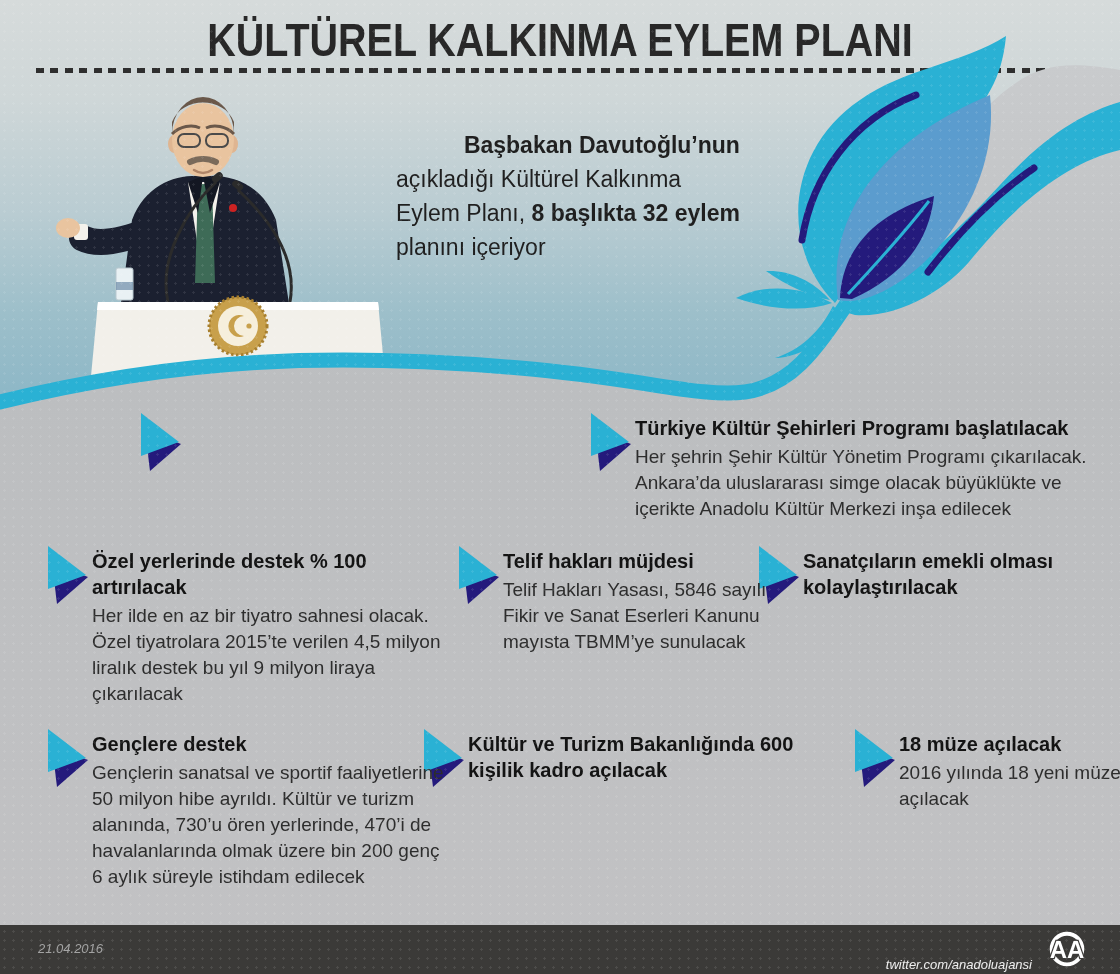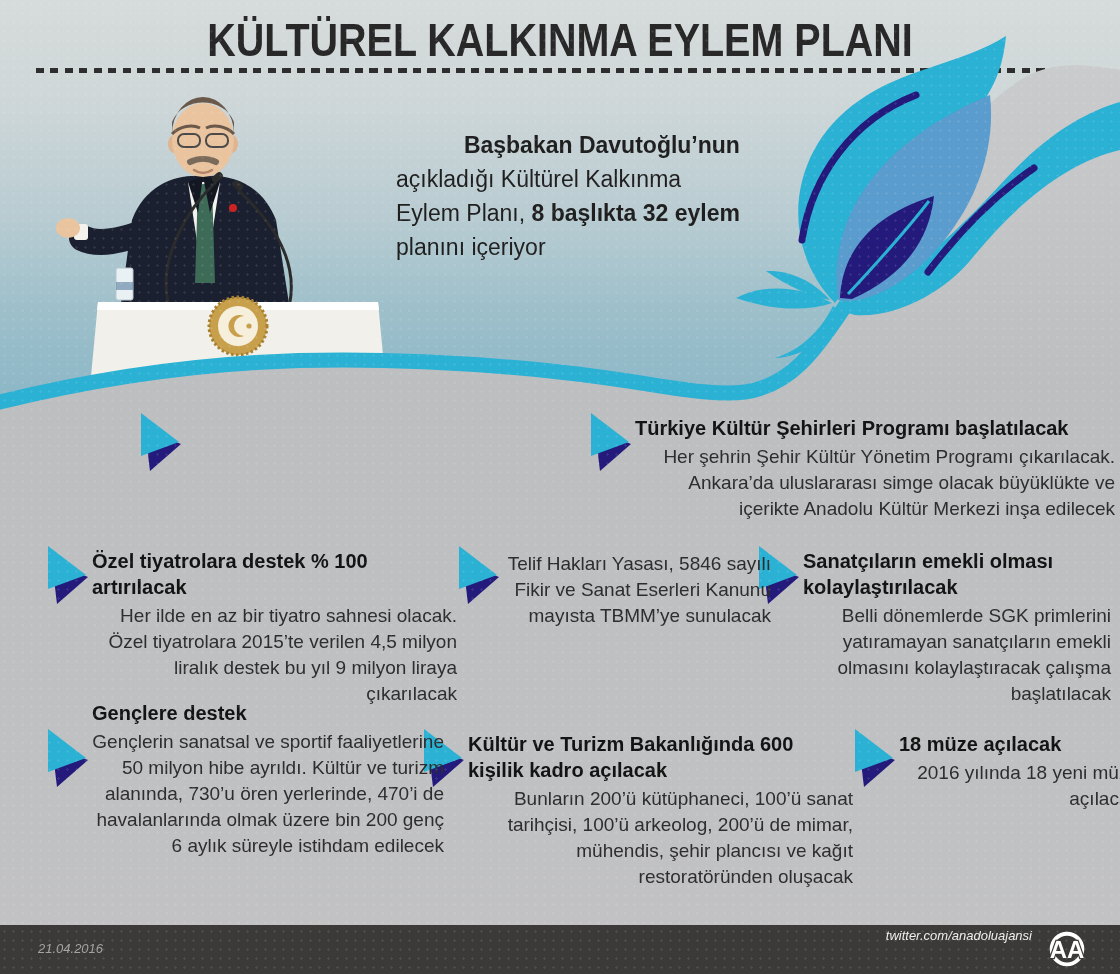--- a/index.html
+++ b/index.html
@@ -22,28 +22,28 @@
     position:absolute;top:68px;left:36px;width:1048px;height:5px;z-index:1;
     background:repeating-linear-gradient(90deg,#2e2e2e 0 8px,transparent 8px 14.5px);
   }
   .photo{position:absolute;left:40px;top:78px;z-index:1;}
   .waves{position:absolute;left:0;top:0;z-index:2;}
   .intro{position:absolute;left:396px;top:128px;z-index:3;font-size:23px;line-height:34px;color:#1f1f1f;}
   .intro div{white-space:nowrap;}
   .intro .b{font-weight:700;text-align:right;}
   .item{position:absolute;z-index:3;}
   .item .t{font-weight:700;font-size:20px;line-height:26px;color:#131313;}
-  .item .b{font-size:19px;line-height:26px;color:#2d2d2d;margin-top:3px;text-align:right;}
+  .item .b{font-size:19px;line-height:26px;color:#2d2d2d;margin-top:3px;}
   .tri{position:absolute;z-index:3;width:42px;height:58px;}
   .footer{
     position:absolute;left:0;bottom:0;width:1120px;height:49px;background:#3b3a38;z-index:5;
     display:flex;align-items:center;
   }
   .f-date{position:absolute;left:38px;top:16px;color:#a3a3a3;font-size:13px;font-style:italic;}
-  .f-handle{position:absolute;right:88px;top:3px;color:#efefef;font-size:13px;font-style:italic;}
+  .f-handle{position:absolute;right:88px;top:32px;color:#efefef;font-size:13px;font-style:italic;}
   .f-logo{position:absolute;right:30px;top:2px;}
 </style>
 </head>
 <body>
 
 <div class="page">
 
   <div class="title">KÜLTÜREL KALKINMA EYLEM PLANI</div>
   <div class="dashes"></div>
 
@@ -158,37 +158,36 @@
   <svg class="tri" style="left:855px;top:729px" viewBox="0 0 42 58">
       <polygon points="4,17 40,31 9,58" fill="#241a7c"></polygon>
       <polygon points="0,0 38,29 0,43" fill="#2ab1d4"></polygon>
     </svg>
 
   <div class="item" style="left:635px;top:415px;width:480px">
     <div class="t">Türkiye Kültür Şehirleri Programı başlatılacak</div>
     <div class="b">Her şehrin Şehir Kültür Yönetim Programı çıkarılacak. Ankara’da uluslararası simge olacak büyüklükte ve içerikte Anadolu Kültür Merkezi inşa edilecek</div>
   </div>
   <div class="item" style="left:92px;top:548px;width:365px">
-    <div class="t">Özel tiyatrolara destek % 100 artırılacak</div>
+    <div class="t">Özel yerlerinde destek % 100 artırılacak</div>
     <div class="b">Her ilde en az bir tiyatro sahnesi olacak. Özel tiyatrolara 2015’te verilen 4,5 milyon liralık destek bu yıl 9 milyon liraya çıkarılacak</div>
   </div>
   <div class="item" style="left:503px;top:548px;width:268px">
+    <div class="t">Telif hakları müjdesi</div>
     <div class="b">Telif Hakları Yasası, 5846 sayılı Fikir ve Sanat Eserleri Kanunu mayısta TBMM’ye sunulacak</div>
   </div>
   <div class="item" style="left:803px;top:548px;width:308px">
     <div class="t">Sanatçıların emekli olması kolaylaştırılacak</div>
-    <div class="b">Belli dönemlerde SGK primlerini yatıramayan sanatçıların emekli olmasını kolaylaştıracak çalışma başlatılacak</div>
-  </div>
-  <div class="item" style="left:92px;top:700px;width:352px">
+  </div>
+  <div class="item" style="left:92px;top:731px;width:352px">
     <div class="t">Gençlere destek</div>
     <div class="b">Gençlerin sanatsal ve sportif faaliyetlerine 50 milyon hibe ayrıldı. Kültür ve turizm alanında, 730’u ören yerlerinde, 470’i de havalanlarında olmak üzere bin 200 genç 6 aylık süreyle istihdam edilecek</div>
   </div>
   <div class="item" style="left:468px;top:731px;width:385px">
     <div class="t">Kültür ve Turizm Bakanlığında 600 kişilik kadro açılacak</div>
-    <div class="b">Bunların 200’ü kütüphaneci, 100’ü sanat tarihçisi, 100’ü arkeolog, 200’ü de mimar, mühendis, şehir plancısı ve kağıt restoratöründen oluşacak</div>
   </div>
   <div class="item" style="left:899px;top:731px;width:240px">
     <div class="t">18 müze açılacak</div>
     <div class="b">2016 yılında 18 yeni müze açılacak</div>
   </div>
 
   <div class="footer">
     <div class="f-date">21.04.2016</div>
     <div class="f-handle">twitter.com/anadoluajansi</div>
     <svg class="f-logo" width="46" height="46" viewBox="0 0 48 48">

